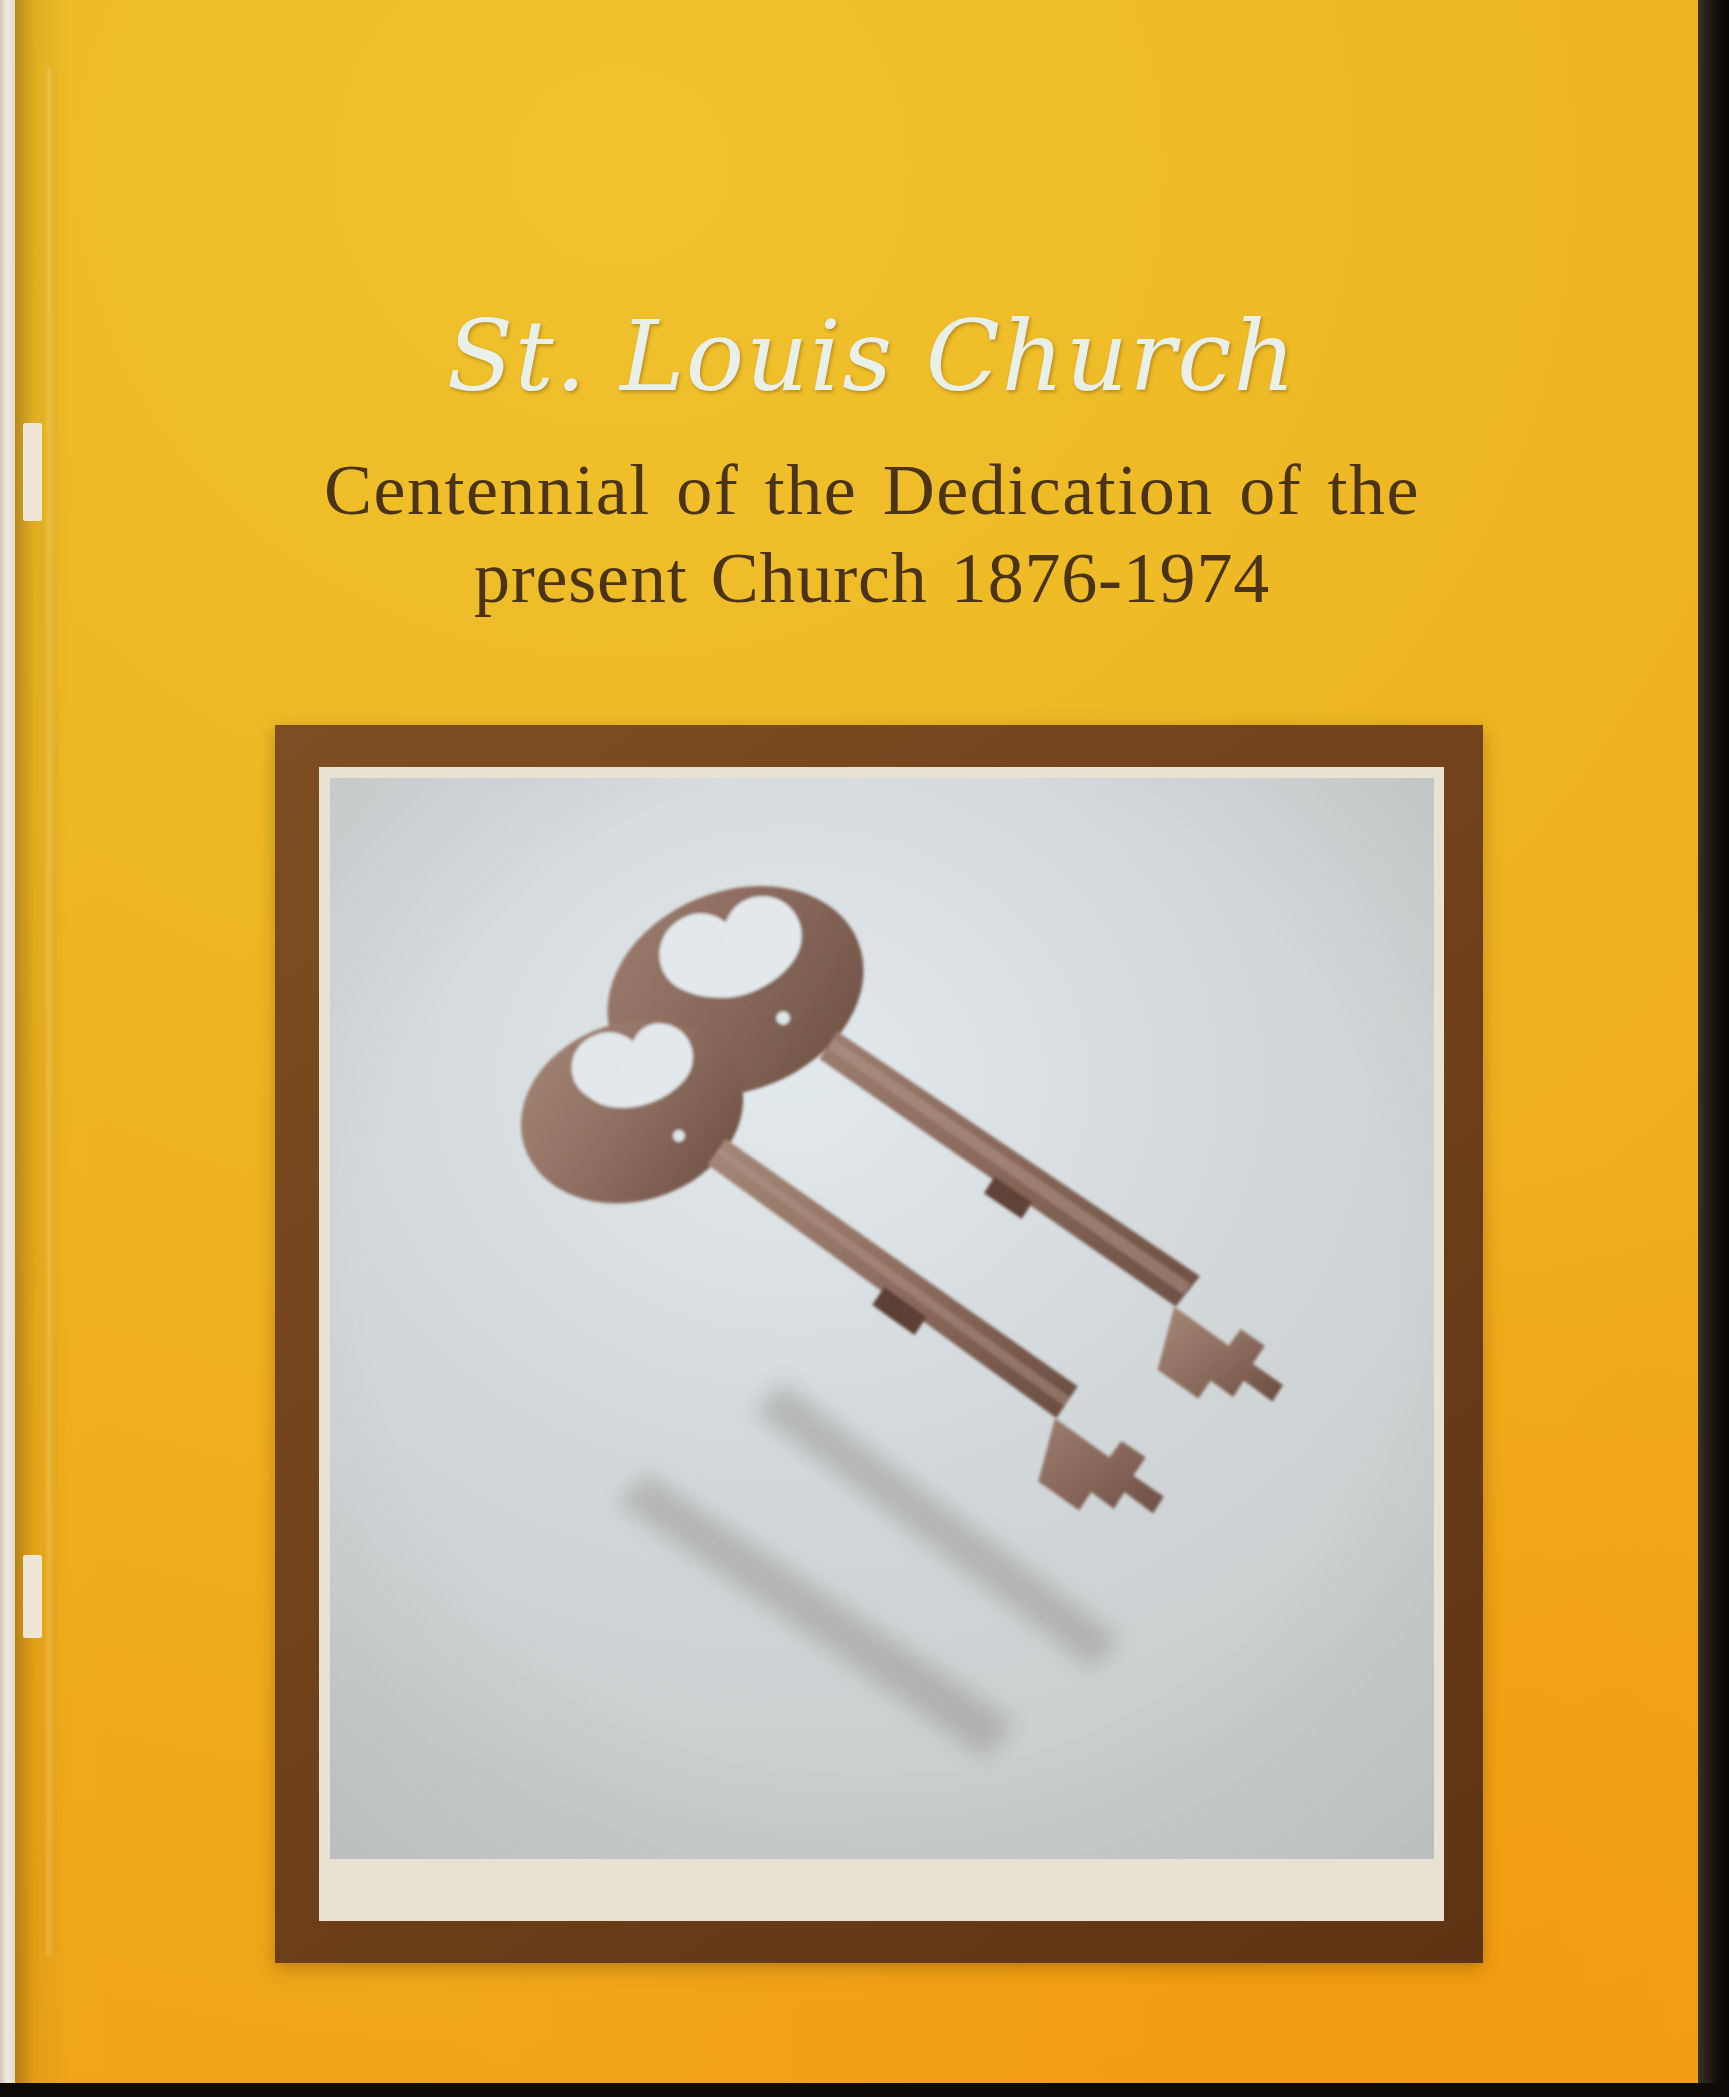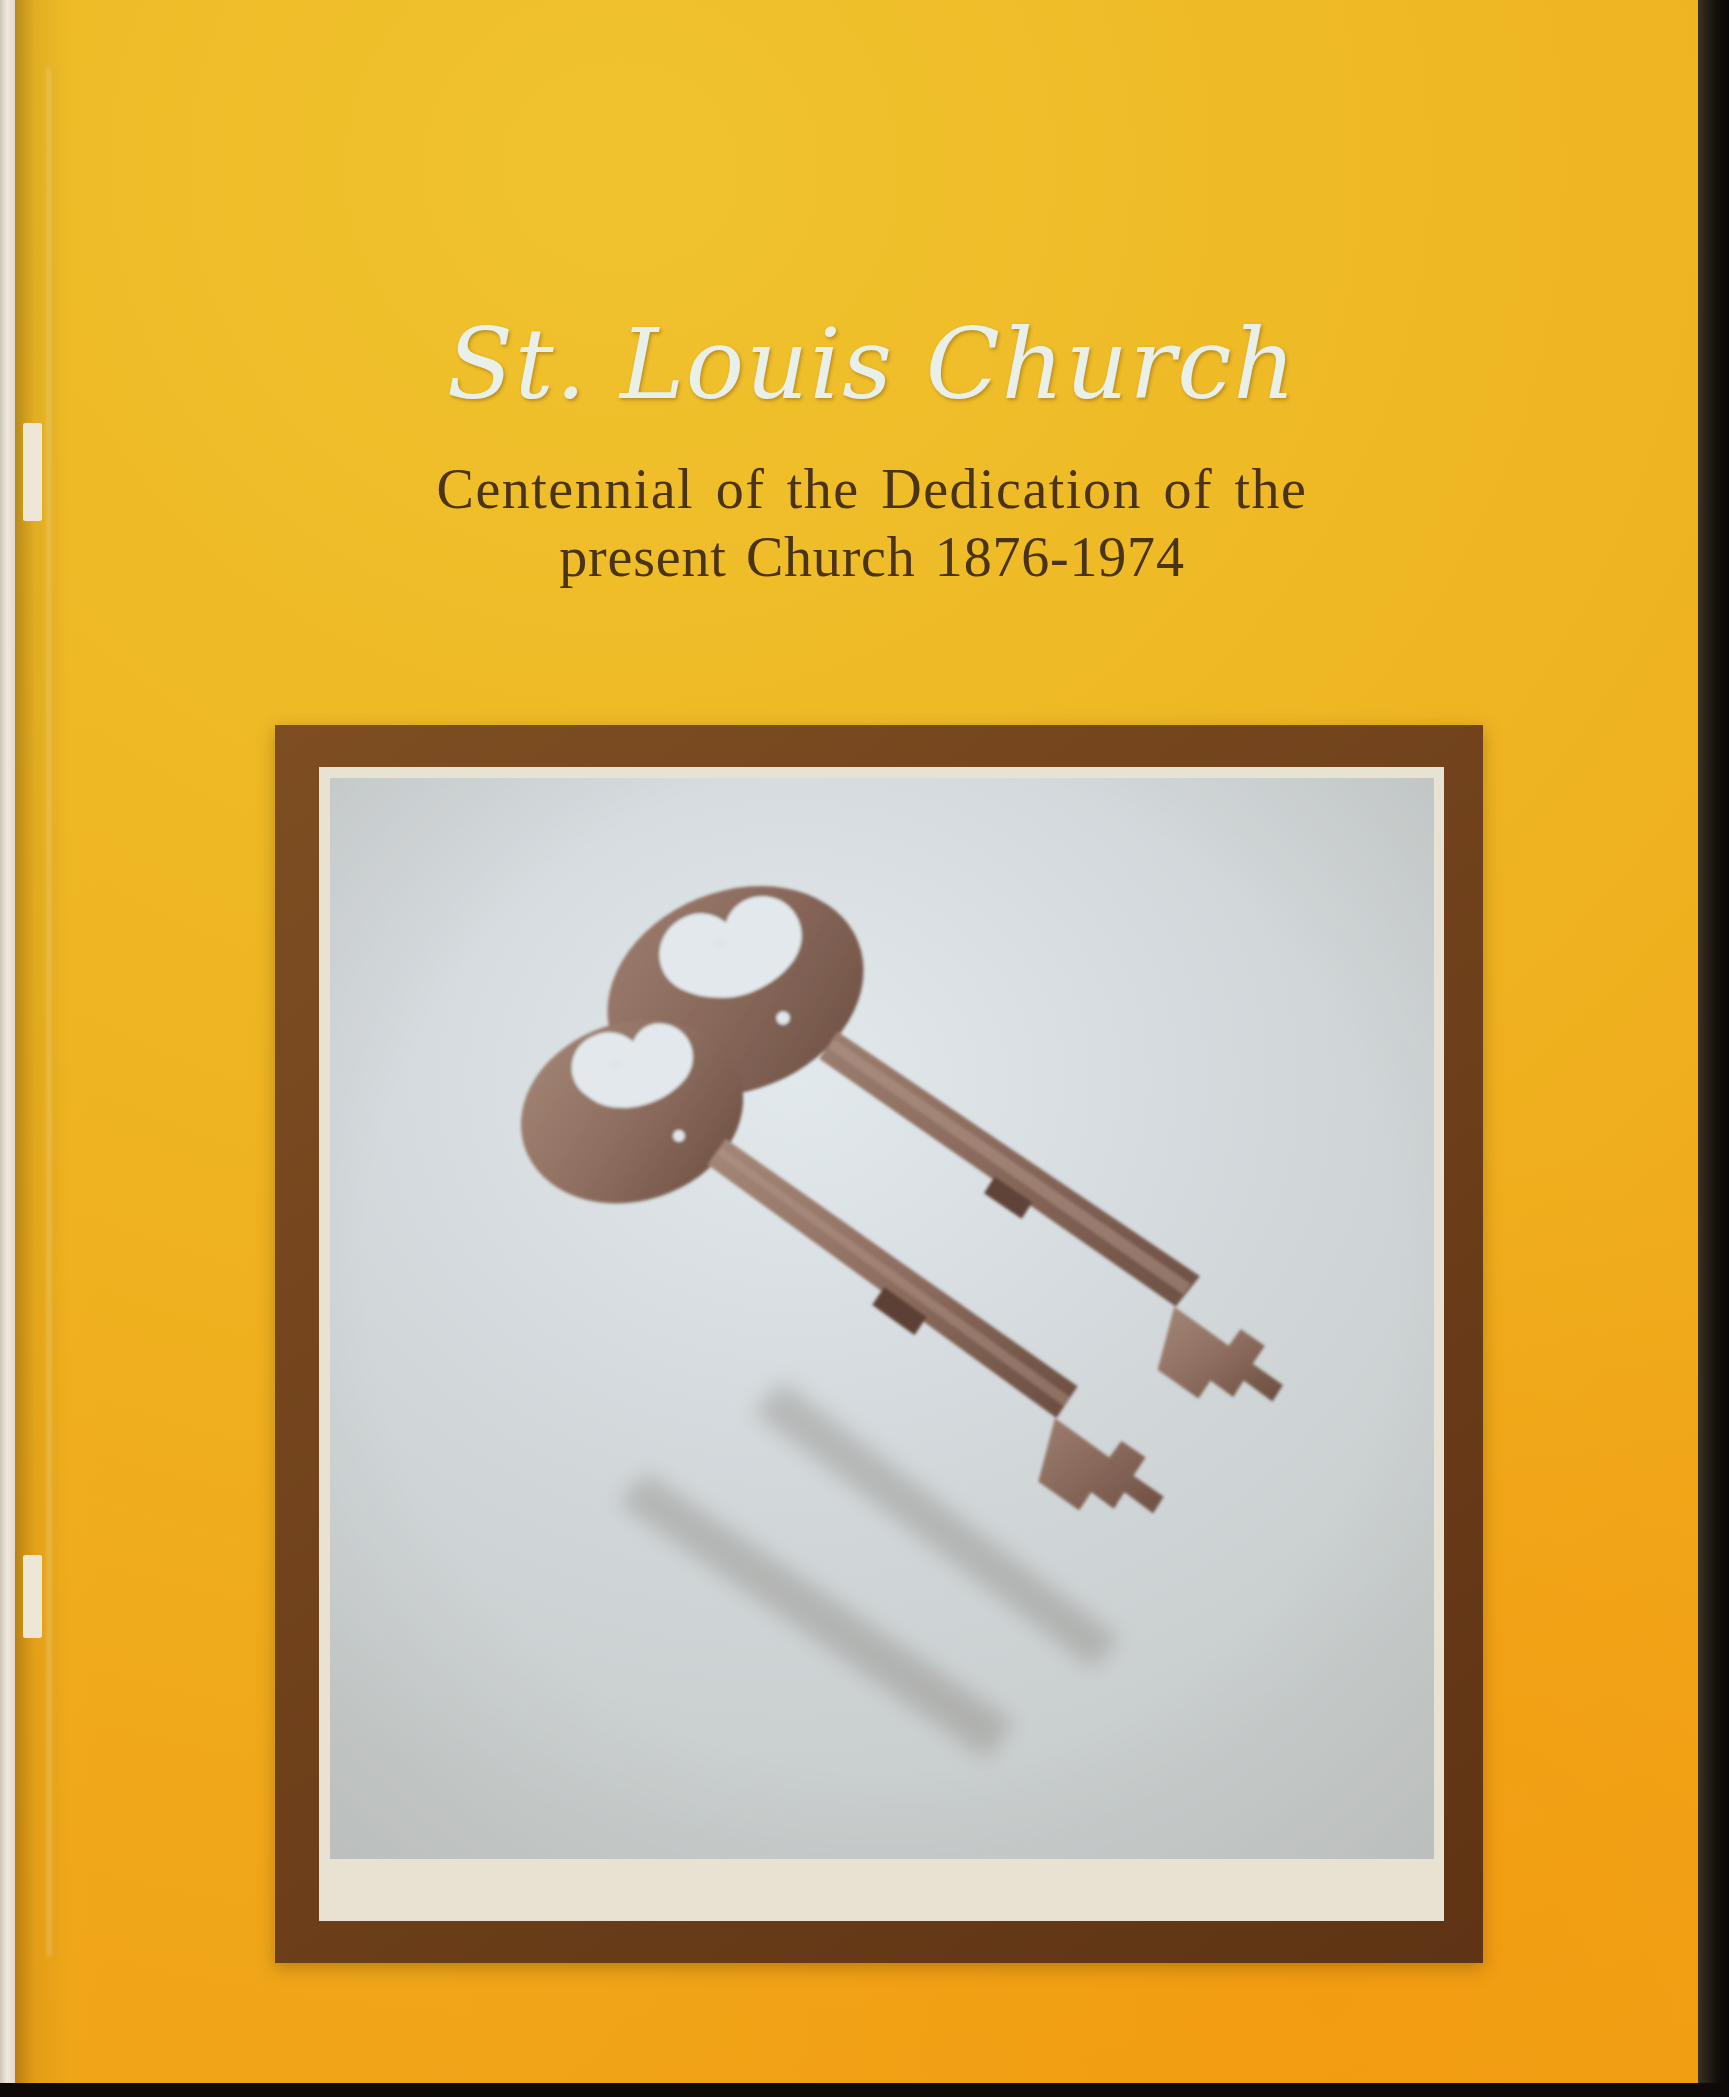--- a/index.html
+++ b/index.html
@@ -111,29 +111,29 @@
 
   .main-title {
     font-family: "DejaVu Serif", serif;
     font-size: 97px;
     line-height: 1.05;
     color: #e9efe9;
     letter-spacing: 1.5px;
     font-style: italic;
     font-weight: normal;
     text-shadow: 1.5px 2.3px 3.8px rgba(120, 80, 10, 0.45);
-    margin: 16px;
+    margin: 8px;
     padding: 0 0 0 30px;
     text-align: center;
   }
 
   .subtitle {
     margin: 39px 0 0 0;
     font-family: "Liberation Serif", serif;
-    font-size: 56px;
+    font-size: 72px;
     line-height: 1.22;
     color: #4a3317;
     letter-spacing: 1.5px;
     word-spacing: 6px;
     padding-left: 30px;
   }
   .subtitle .line2 {
     display: block;
     letter-spacing: 0.8px;
     word-spacing: 4.5px;

